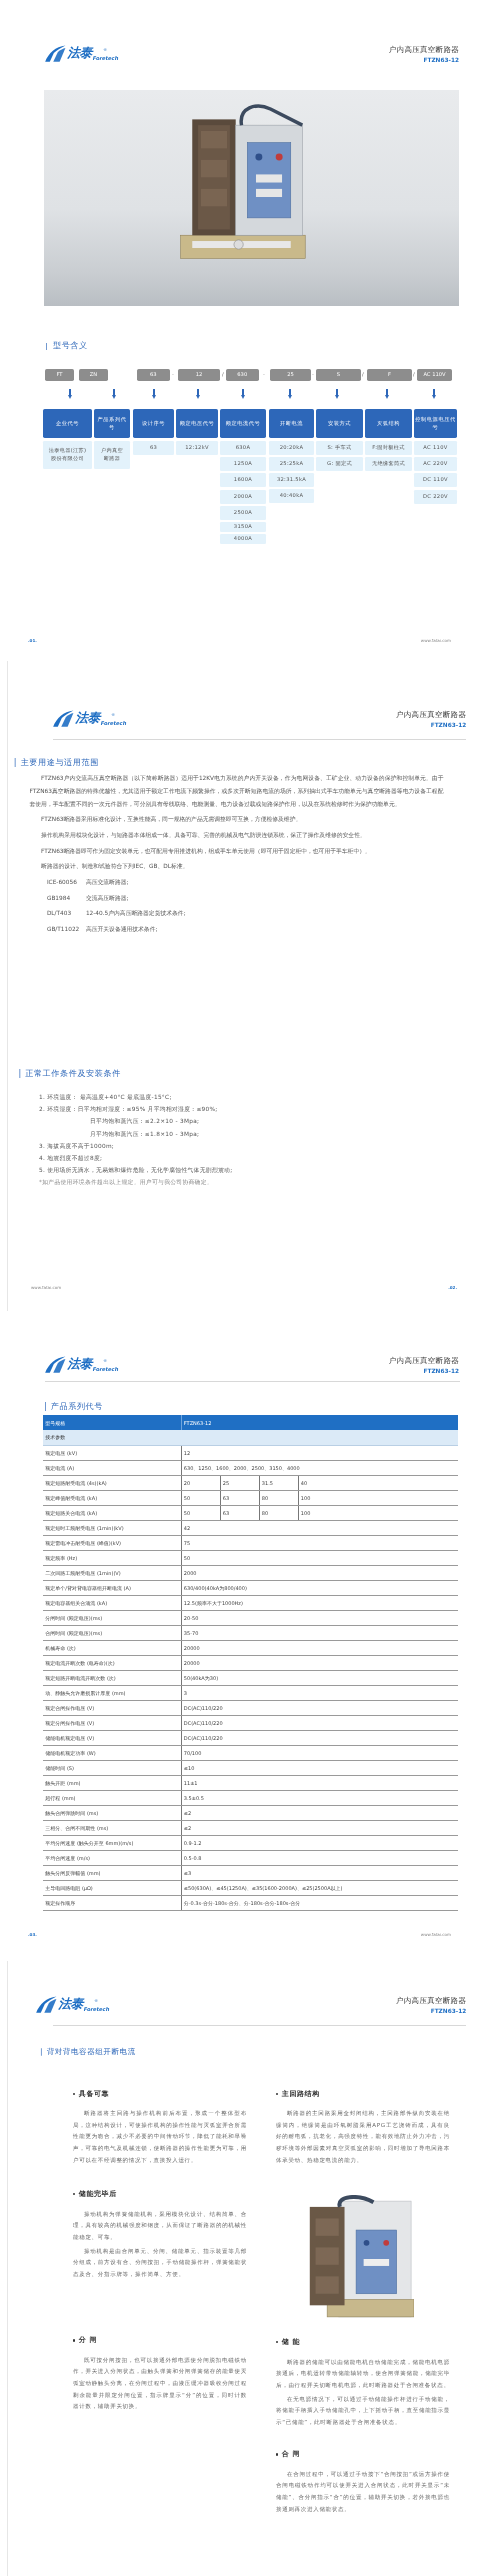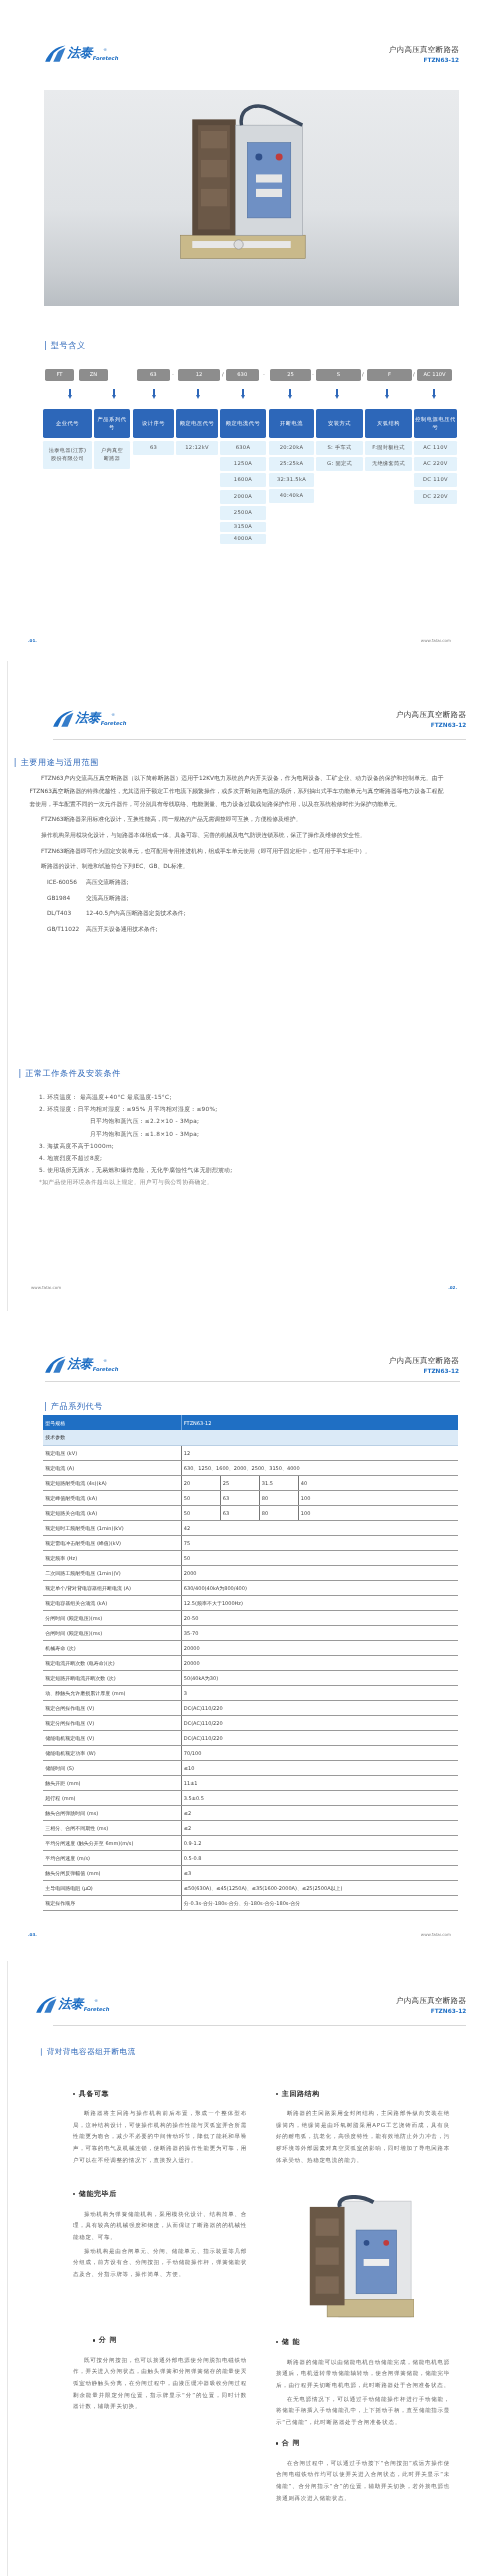--- a/index.html
+++ b/index.html
@@ -89,21 +89,21 @@
       <rect x="115" y="40" width="115" height="190" fill="#d4d8dc" stroke="#9aa0a6"></rect>
       <rect x="135" y="70" width="75" height="130" fill="#6f90c4" stroke="#4d6e9e"></rect>
       <circle cx="155" cy="95" r="6" fill="#2f4f8a"></circle>
       <circle cx="190" cy="95" r="6" fill="#c03c3c"></circle>
       <rect x="150" y="125" width="45" height="14" fill="#e6e6e6"></rect>
       <rect x="150" y="150" width="45" height="14" fill="#e6e6e6"></rect>
       <path d="M125 40 C120 10 150 0 175 12 L230 40" fill="none" stroke="#3c4a5e" stroke-width="6"></path>
     </svg>
   </div>
 
-  <div class="sec-title" style="position:absolute; left:44px; top:340px;">
+  <div class="sec-title" style="position:absolute; left:44px; top:340px;font-family:Liberation Mono, monospace;">
     <span class="bar">|</span><span>型号含义</span>
   </div>
 
   <div>
     <div class="code" style="left:45px; top:369px; width:29px;">FT</div>
     <div class="code" style="left:79px; top:369px; width:29px;">ZN</div>
     <div class="code" style="left:137px; top:369px; width:32.5px;">63</div>
     <span class="sep" style="left:172px; top:369px;">-</span>
     <div class="code" style="left:178px; top:369px; width:42px;">12</div>
     <span class="sep" style="left:222px; top:369px;">/</span>
@@ -467,21 +467,21 @@
   </div>
 
   <div style="position:absolute; left:65px; top:128px; width:174px;">
     <div class="col-title"><span class="dot"></span><span>具备可靠</span></div>
     <p class="col-para" style="margin-top:9.3px;">断路器将主回路与操作机构前后布置，形成一个整体型布局，这种结构设计，可使操作机构的操作性能与灭弧室开合所需性能更为吻合，减少不必要的中间传动环节，降低了能耗和早噪声，可靠的电气及机械连锁，使断路器的操作性能更为可靠，用户可以在不经调整的情况下，直接投入运行。</p>
 
     <div class="col-title" style="margin-top:23px;"><span class="dot"></span><span>储能完毕后</span></div>
     <p class="col-para" style="margin-top:9.3px;">操动机构为弹簧储能机构，采用模块化设计、结构简单、合理，具有较高的机械强度和钢度，从而保证了断路器的的机械性能稳定、可靠。</p>
     <p class="col-para" style="margin-top:2.3px;">操动机构是由合闸单元、分闸、储能单元、指示装置等几部分组成，前方设有合、分闸按扭，手动储能操作杆，弹簧储能状态及合、分指示牌等，操作简单、方便。</p>
 
-    <div class="col-title" style="margin-top:55px;margin-left:20px;"><span class="dot"></span><span>分 闸</span></div>
+    <div class="col-title" style="margin-top:55px;"><span class="dot"></span><span>分 闸</span></div>
     <p class="col-para" style="margin-top:9.3px;">既可按分闸按扭，也可以接通外部电源使分闸脱扣电磁铁动作，开关进入分闸状态，由触头弹簧和分闸弹簧储存的能量使灭弧室动静触头分离，在分闸过程中，由液压缓冲器吸收分闸过程剩余能量并限定分闸位置，指示牌显示“分”的位置，同时计数器计数，辅助开关切换。</p>
   </div>
 
   <div style="position:absolute; left:268px; top:128px; width:174px;">
     <div class="col-title"><span class="dot"></span><span>主回路结构</span></div>
     <p class="col-para" style="margin-top:9.3px;">断路器的主回路采用全封闭结构，主回路部件纵向安装在绝缘筒内，绝缘筒是由环氧树脂采用APG工艺浇铸而成，具有良好的耐电弧，抗老化，高强度特性，能有效地防止外力冲击，污秽环境等外部因素对真空灭弧室的影响，同时增加了导电回路本体承受动、热稳定电流的能力。</p>
 
     <svg viewBox="0 0 190 220" width="110" height="128" style="display:block; margin:29px 0 0 28px;">
       <rect x="60" y="10" width="125" height="200" fill="#e4e6e8" stroke="#b8bcc0"></rect>
       <rect x="40" y="180" width="150" height="30" fill="#c7b88c" stroke="#8e7f55"></rect>
@@ -493,17 +493,17 @@
       <circle cx="108" cy="82" r="5" fill="#2f4f8a"></circle>
       <circle cx="142" cy="82" r="5" fill="#c03c3c"></circle>
       <rect x="103" y="110" width="44" height="12" fill="#eee"></rect>
       <path d="M62 20 C55 0 95 -2 120 12" fill="none" stroke="#3c4a5e" stroke-width="7"></path>
     </svg>
 
     <div class="col-title" style="margin-top:14px;"><span class="dot"></span><span>储 能</span></div>
     <p class="col-para" style="margin-top:9.3px;">断路器的储能可以由储能电机自动储能完成，储能电机电源接通后，电机运转带动储能轴转动，使合闸弹簧储能，储能完毕后，由行程开关切断电机电源，此时断路器处于合闸准备状态。</p>
     <p class="col-para" style="margin-top:2.3px;">在无电源情况下，可以通过手动储能操作杆进行手动储能，将储能手柄插入手动储能孔中，上下摇动手柄，直至储能指示显示“已储能”，此时断路器处于合闸准备状态。</p>
 
-    <div class="col-title" style="margin-top:10px;"><span class="dot"></span><span>合 闸</span></div>
+    <div class="col-title" style="margin-top:21px;"><span class="dot"></span><span>合 闸</span></div>
     <p class="col-para" style="margin-top:9.3px;">在合闸过程中，可以通过手动按下“合闸按扭”或远方操作使合闸电磁铁动作均可以使开关进入合闸状态，此时开关显示“未储能”、合分闸指示“合”的位置，辅助开关切换，若外接电源也接通则再次进入储能状态。</p>
   </div>
 </div>
 
 
 </body></html>

